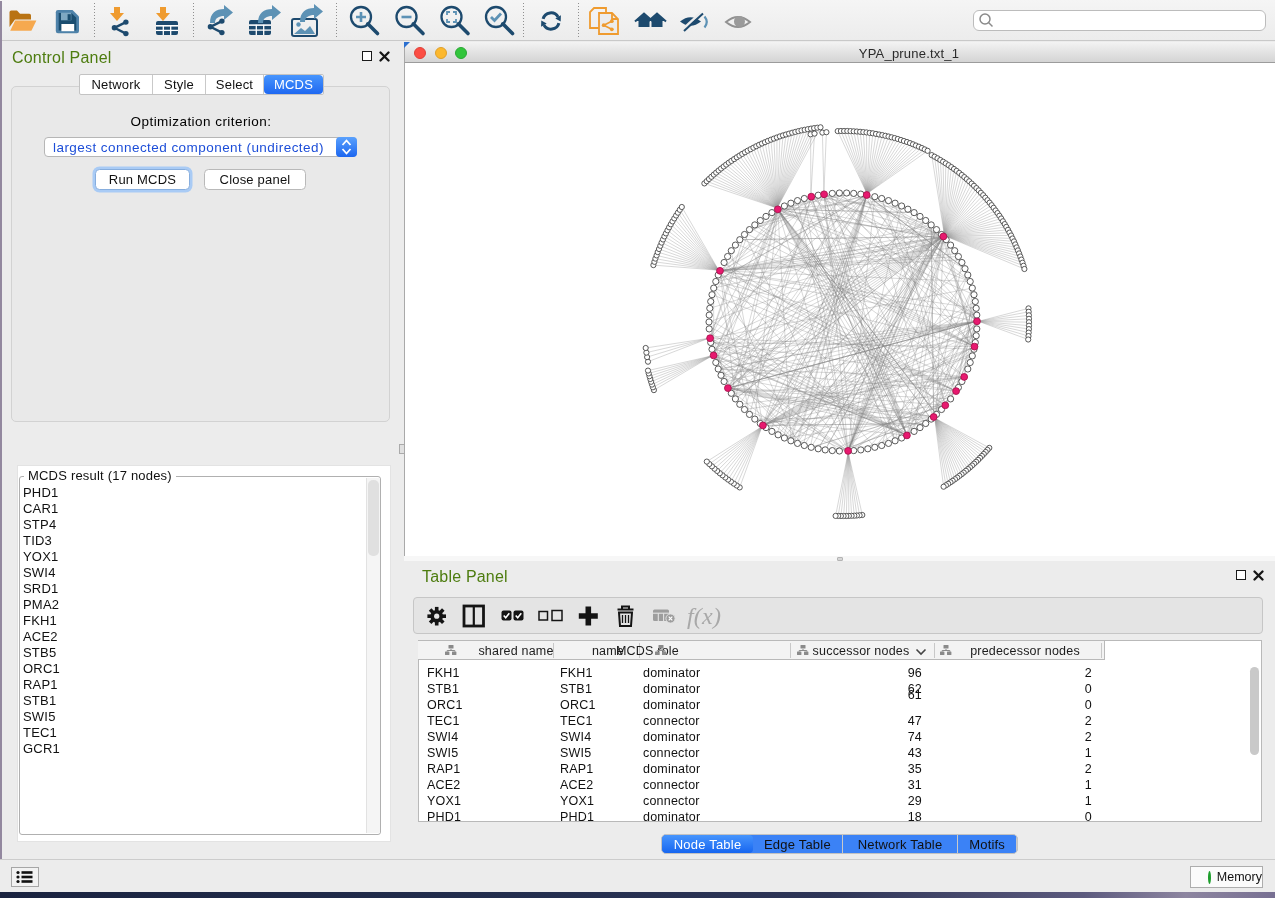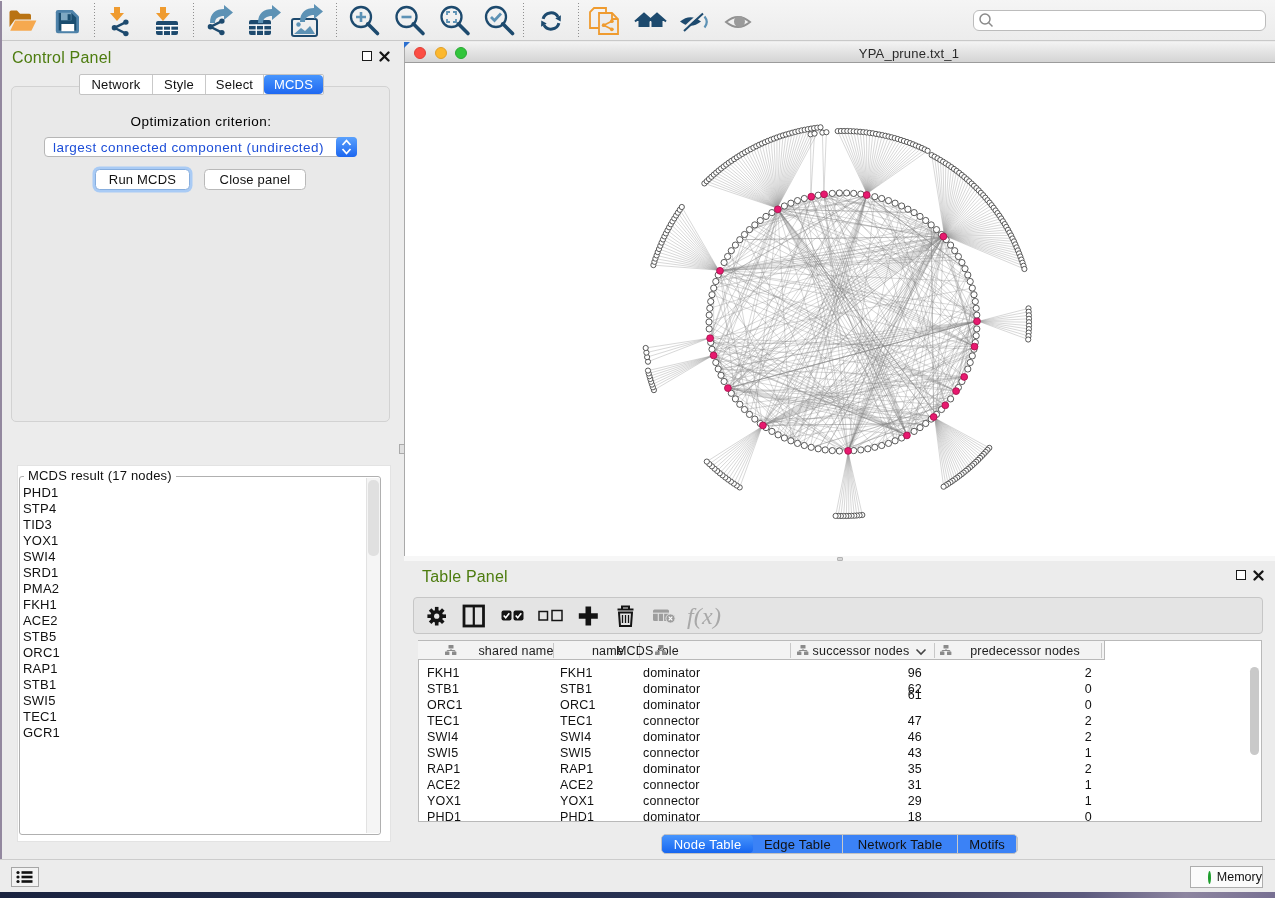--- a/index.html
+++ b/index.html
@@ -171,20 +171,21 @@
 <div class="abs" id="stepper"><svg width="21" height="20">
       <path d="M6.5 8 l4-4.5 4 4.5 M6.5 12 l4 4.5 4-4.5" stroke="#fff" stroke-width="1.8" fill="none"></path>
     </svg></div>
 <div class="btn" id="runbtn">Run MCDS</div>
 <div class="btn" id="closebtn">Close panel</div>
 <div class="abs" id="cpwhite"></div>
 <div class="abs" id="groupbox"></div>
 <div class="abs" id="grouplab">MCDS result (17 nodes)</div>
 <div class="abs" id="cplist">
     <div>PHD1</div>
+    <div>CAR1</div>
     <div>STP4</div>
     <div>TID3</div>
     <div>YOX1</div>
     <div>SWI4</div>
     <div>SRD1</div>
     <div>PMA2</div>
     <div>FKH1</div>
     <div>ACE2</div>
     <div>STB5</div>
     <div>ORC1</div>
@@ -1201,21 +1202,21 @@
 <div class="cell" style="left:822px;top:687px;width:100px;text-align:right">61</div>
 <div class="cell" style="left:992px;top:697px;width:100px;text-align:right">0</div>
 <div class="cell" style="left:427px;top:713px">TEC1</div>
 <div class="cell" style="left:560px;top:713px">TEC1</div>
 <div class="cell" style="left:643px;top:713px">connector</div>
 <div class="cell" style="left:822px;top:713px;width:100px;text-align:right">47</div>
 <div class="cell" style="left:992px;top:713px;width:100px;text-align:right">2</div>
 <div class="cell" style="left:427px;top:729px">SWI4</div>
 <div class="cell" style="left:560px;top:729px">SWI4</div>
 <div class="cell" style="left:643px;top:729px">dominator</div>
-<div class="cell" style="left:822px;top:729px;width:100px;text-align:right">46</div>
+<div class="cell" style="left:822px;top:729px;width:100px;text-align:right">74</div>
 <div class="cell" style="left:992px;top:729px;width:100px;text-align:right">2</div>
 <div class="cell" style="left:427px;top:745px">SWI5</div>
 <div class="cell" style="left:560px;top:745px">SWI5</div>
 <div class="cell" style="left:643px;top:745px">connector</div>
 <div class="cell" style="left:822px;top:745px;width:100px;text-align:right">43</div>
 <div class="cell" style="left:992px;top:745px;width:100px;text-align:right">1</div>
 <div class="cell" style="left:427px;top:761px">RAP1</div>
 <div class="cell" style="left:560px;top:761px">RAP1</div>
 <div class="cell" style="left:643px;top:761px">dominator</div>
 <div class="cell" style="left:822px;top:761px;width:100px;text-align:right">35</div>

